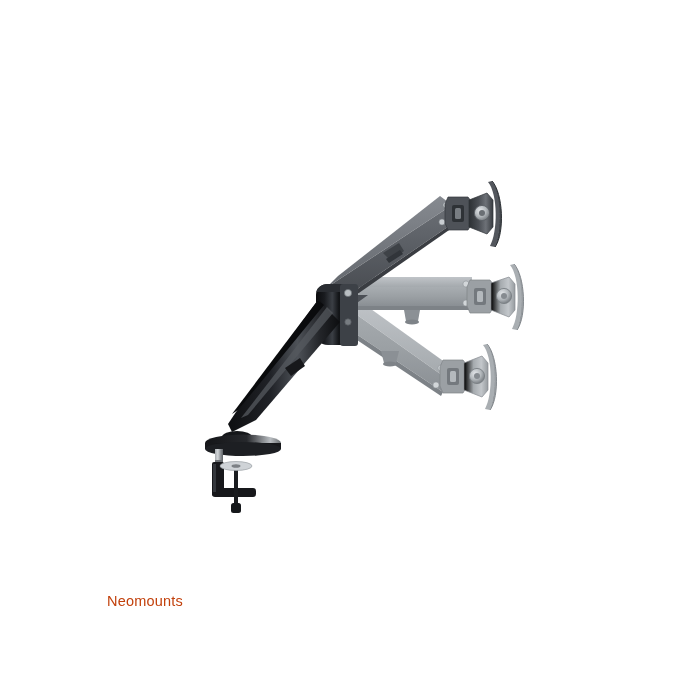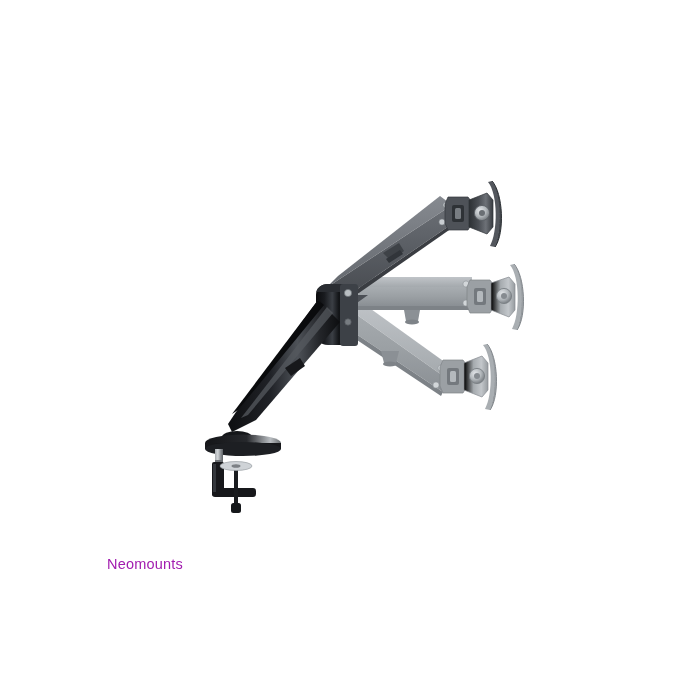--- a/index.html
+++ b/index.html
@@ -23,25 +23,25 @@
   #product-illustration {
     position: absolute;
     left: 0;
     top: 0;
     width: 700px;
     height: 700px;
   }
   #brand-wordmark {
     position: absolute;
     left: 107px;
-    top: 557px;
+    top: 594px;
     font-family: "Liberation Sans", sans-serif;
     font-size: 14.5px;
     letter-spacing: 0.2px;
-    color: #a21caf;
+    color: #c2410c;
     white-space: nowrap;
     line-height: 1;
   }
 </style>
 </head>
 <body>
 
 <div id="stage">
 
   <svg id="product-illustration" viewBox="0 0 700 700" width="700" height="700" xmlns="http://www.w3.org/2000/svg">

